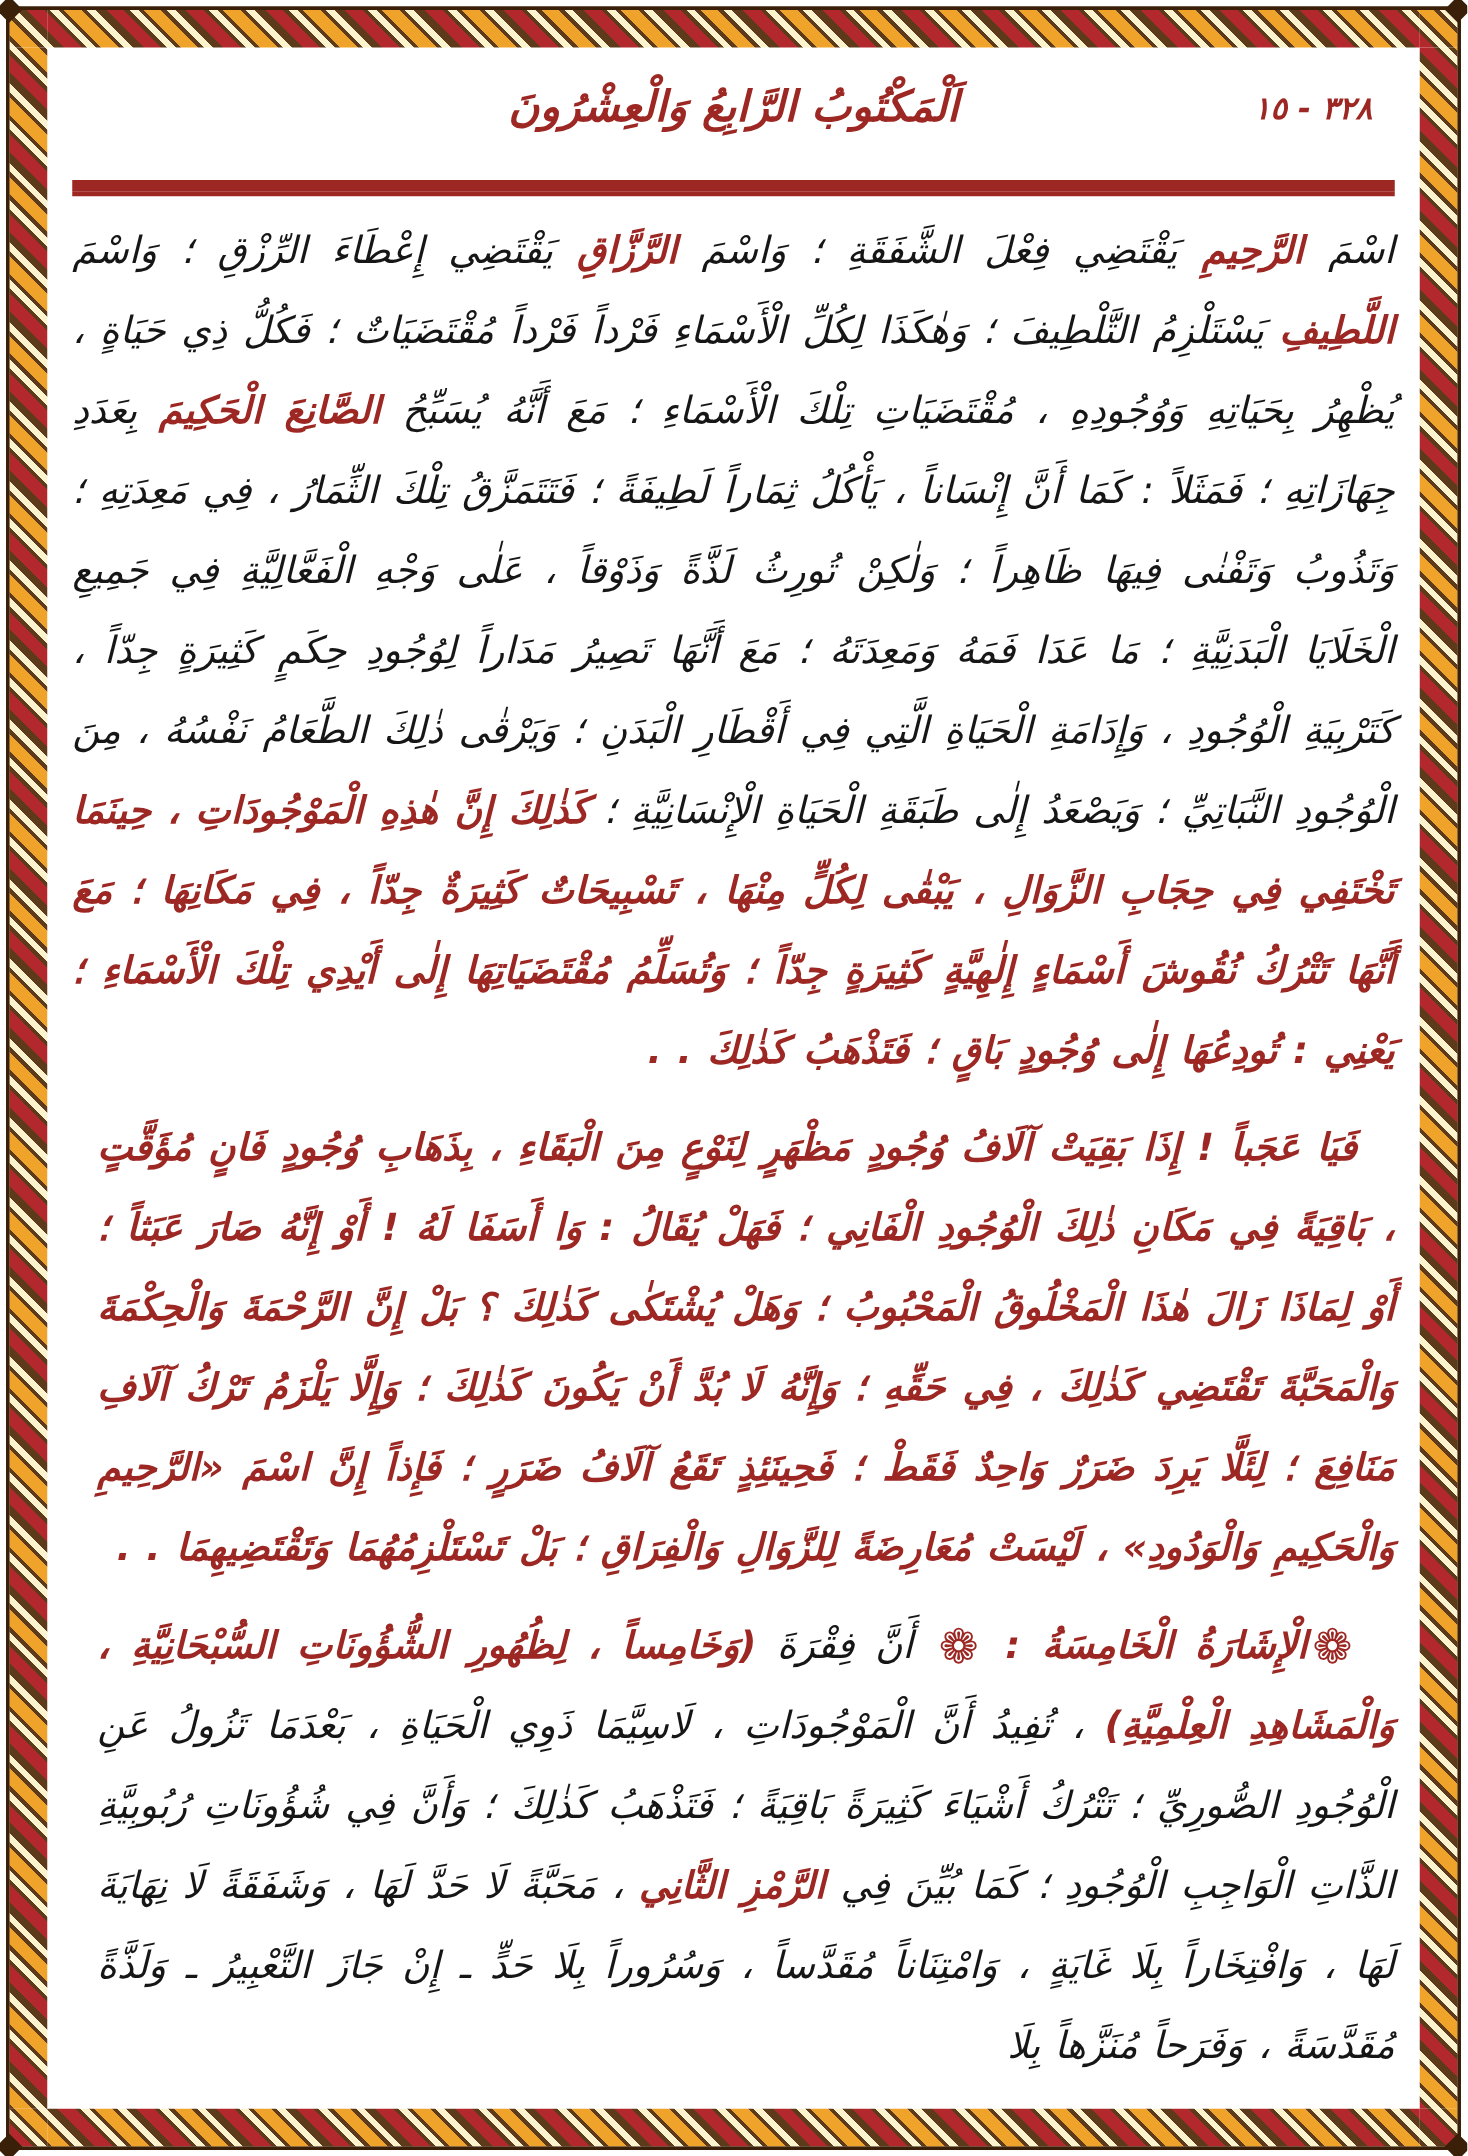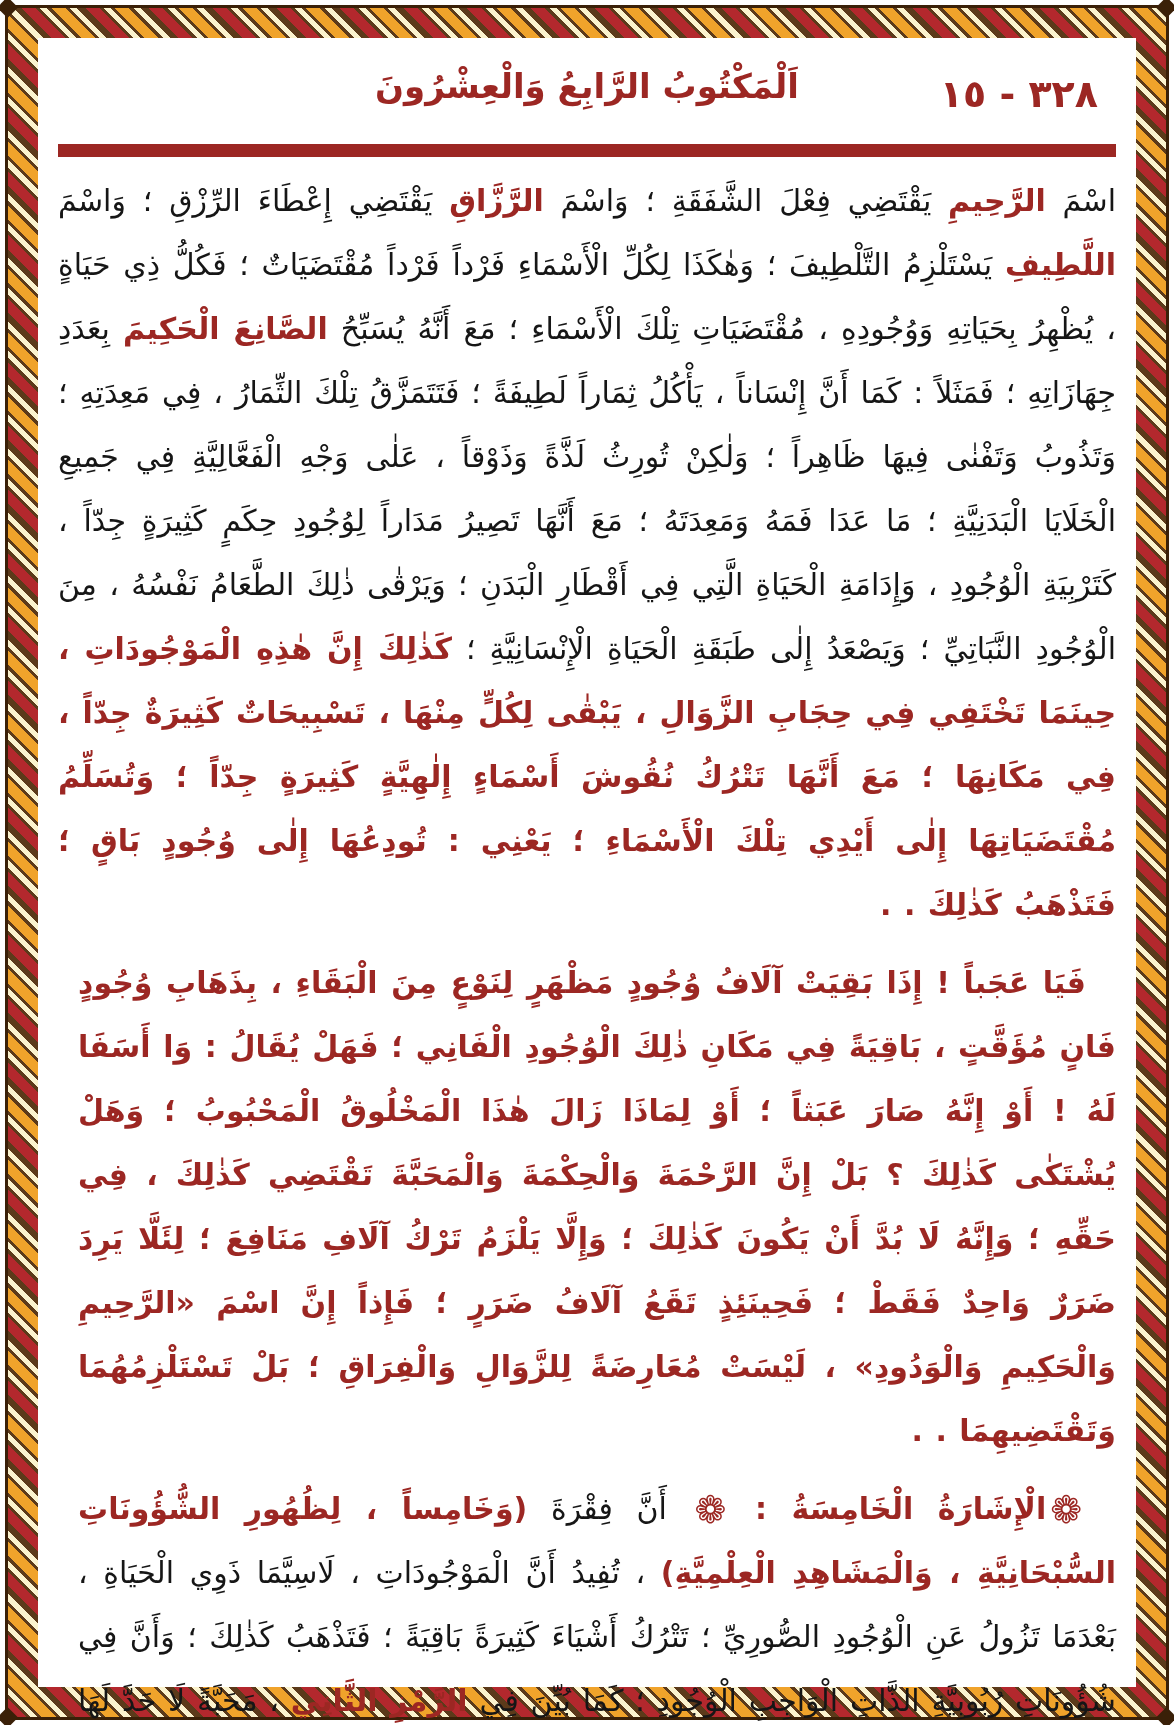--- a/index.html
+++ b/index.html
@@ -13,20 +13,21 @@
   }
   *{ box-sizing:border-box; }
   html,body{ margin:0; padding:0; background:#ffffff; }
   body{ font-family:"DejaVu Sans", sans-serif; }
 
   .page{
     position:relative;
     width:1174px; height:1725px;
     background:#ffffff;
     overflow:hidden;
+    font-style:italic;
   }
 
   
   .frame{
     position:absolute; inset:5px;
     border:3px solid var(--frame-line);
   }
   
   .braid{
     position:absolute; inset:0;
@@ -64,21 +65,21 @@
     position:absolute; left:0; right:0; top:14px;
     text-align:center;
     color:var(--accent-red);
     font-size:34px; font-weight:bold;
     letter-spacing:1px;
   }
   .page-number{
     position:absolute; left:18px; top:20px;   
     direction:rtl;
     color:var(--accent-red);
-    font-size:38px; font-weight:bold;
+    font-size:25px; font-weight:bold;
   }
   
   .page-number{ left:auto; right:18px; }
 
   .double-rule{
     height:4px;
     border-top:9px solid var(--accent-red);
     border-bottom:4px solid var(--accent-red);
   }
 

